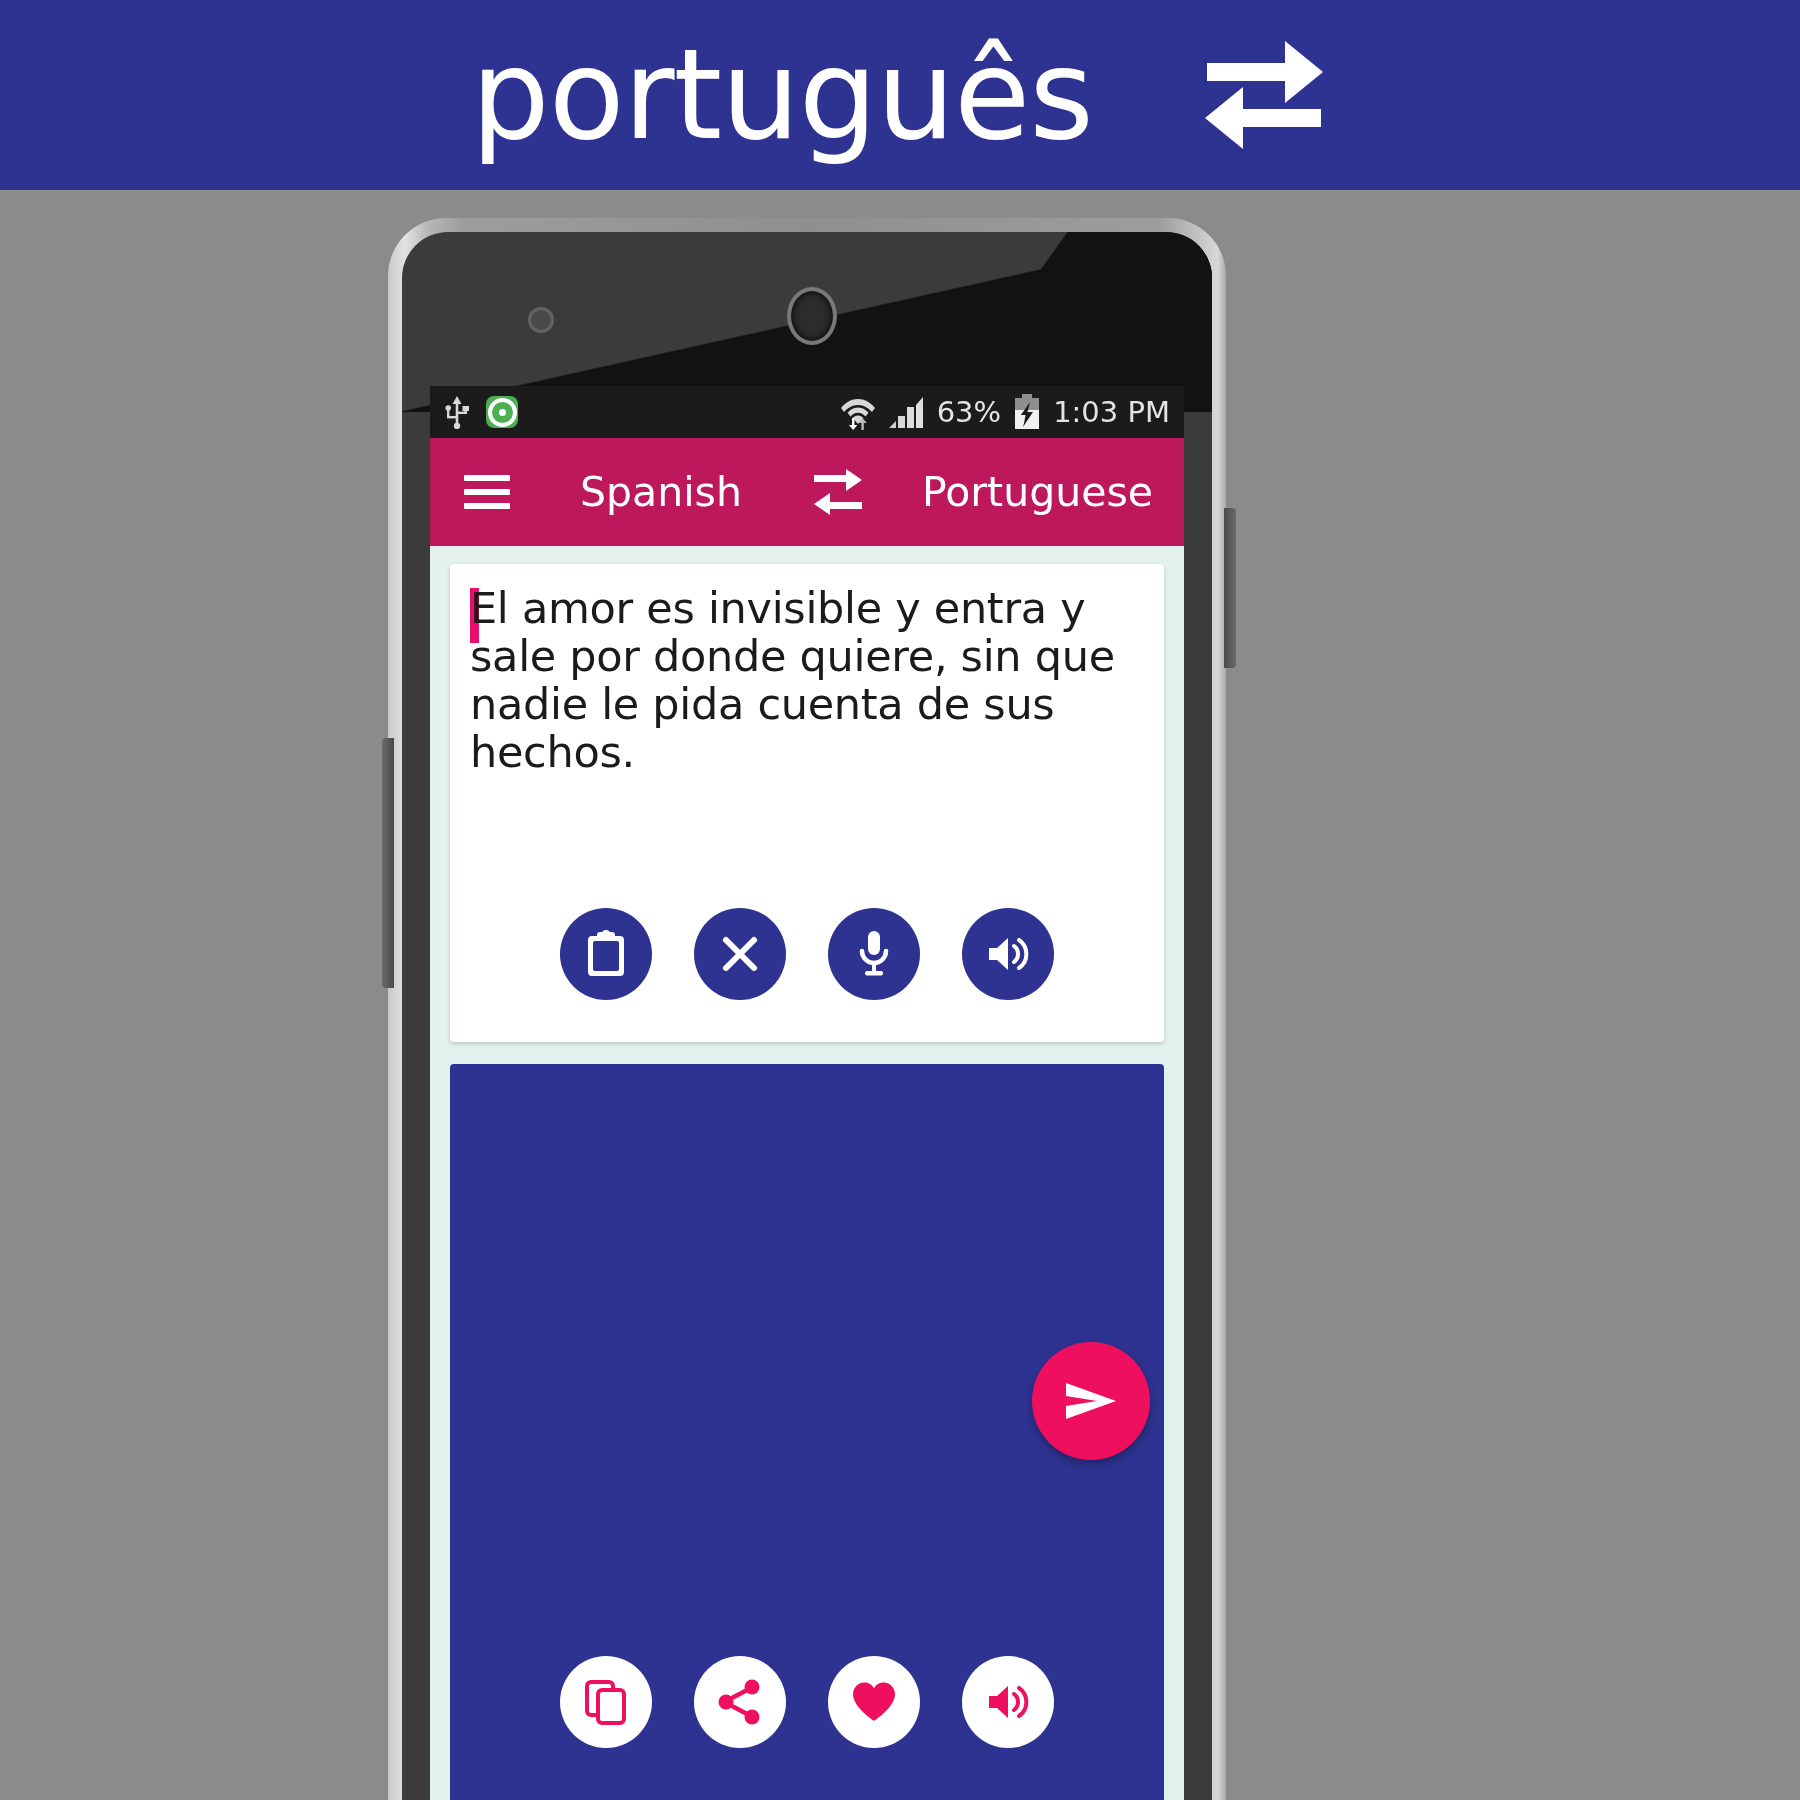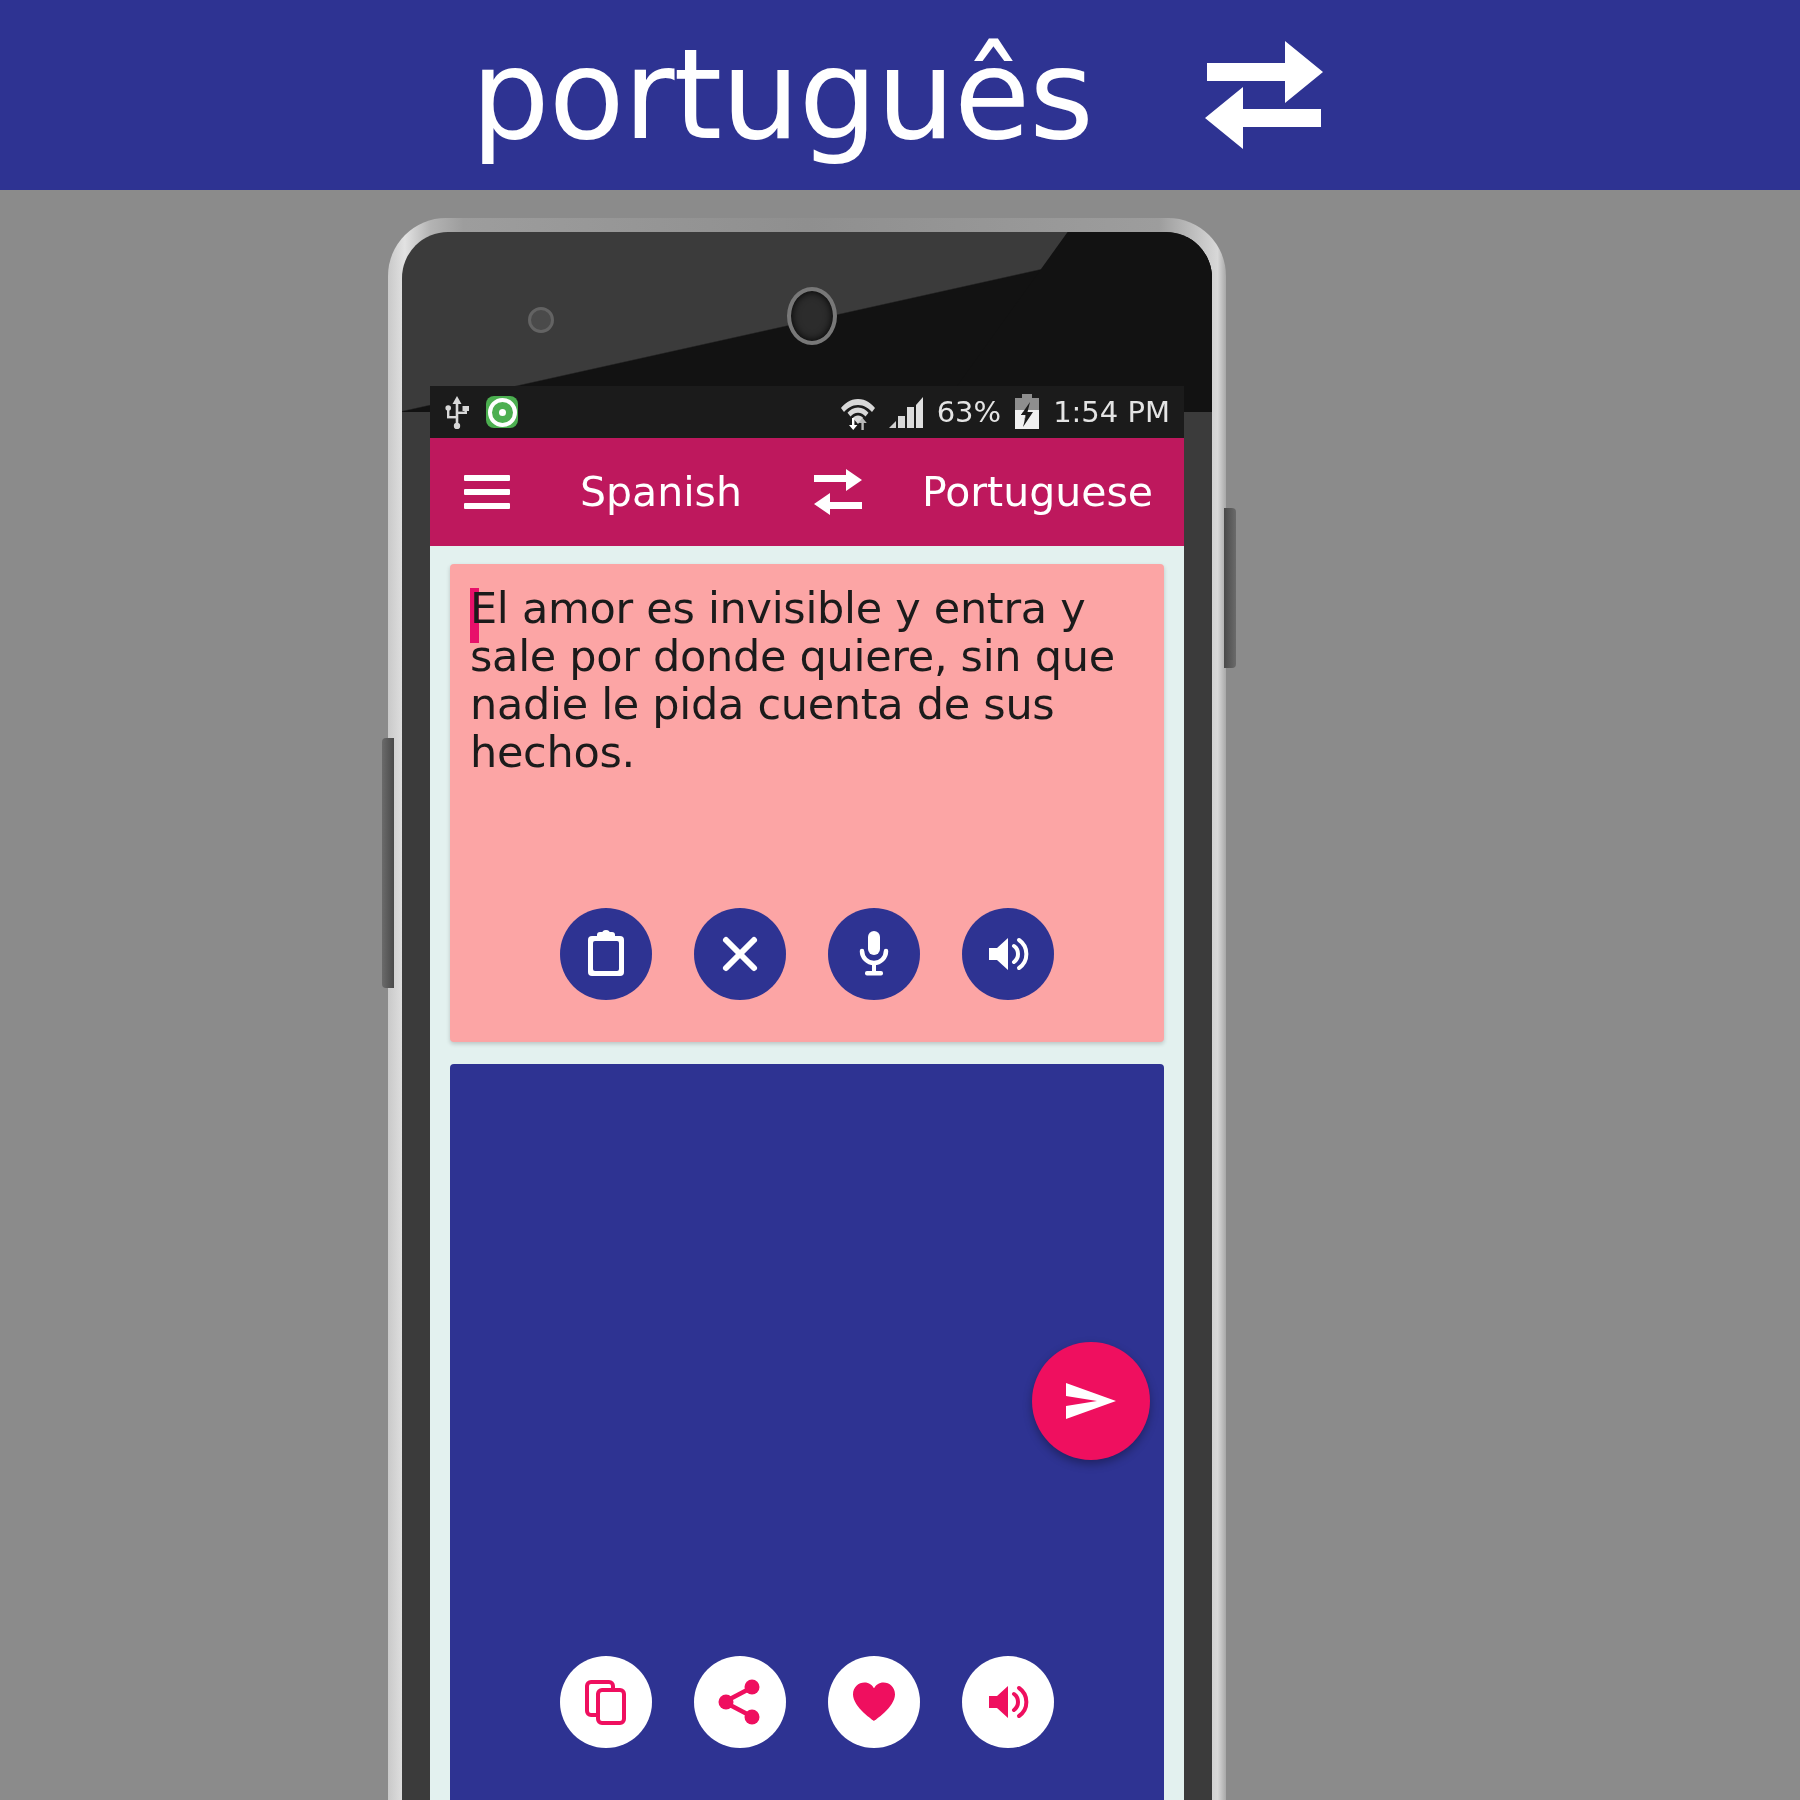--- a/index.html
+++ b/index.html
@@ -136,21 +136,21 @@
     font-family:"DejaVu Sans", sans-serif; font-weight:400;
   }
   #lang-src{ margin-left:70px; }
   #appbar-swap{ margin-left:68px; width:56px; height:52px; }
   #lang-dst{ margin-left:56px;text-align:right; }
 
   
   #input-card{
     position:absolute; left:20px; top:178px;
     width:714px; height:478px;
-    background:#fca5a5;
+    background:#ffffff;
     border-radius:4px;
     box-shadow:0 2px 4px rgba(0,0,0,.18);
     overflow:hidden;
   }
   #caret{
     position:absolute; left:20px; top:24px;
     width:9px; height:55px; background:#e8106a;
   }
   #src-text{
     position:absolute; left:20px; top:20px; right:18px;
@@ -276,21 +276,21 @@
           <span>
             <svg width="28" height="36" viewBox="0 0 28 36">
               <rect x="9" y="0" width="10" height="4" fill="#8e8e8e"></rect>
               <rect x="2" y="4" width="24" height="31" fill="#8e8e8e"></rect>
               <rect x="2" y="16" width="24" height="19" fill="#f0f0f0"></rect>
               <polygon points="17,8 8,21 13,21 10,33 20,18 14.5,18" fill="#1b1b1b"></polygon>
               <polygon points="17,8 8,21 13,21 11,28 13,18 10,18" fill="#1b1b1b"></polygon>
             </svg>
           </span>
 
-          <span class="sb-text">1:54 PM</span>
+          <span class="sb-text">1:03 PM</span>
         </div>
       </div>
 
       <div id="appbar">
         <div id="hamburger">
           <span></span>
             <span></span>
             <span></span>
         </div>
         <div id="lang-src" class="lang-label">Spanish</div>

